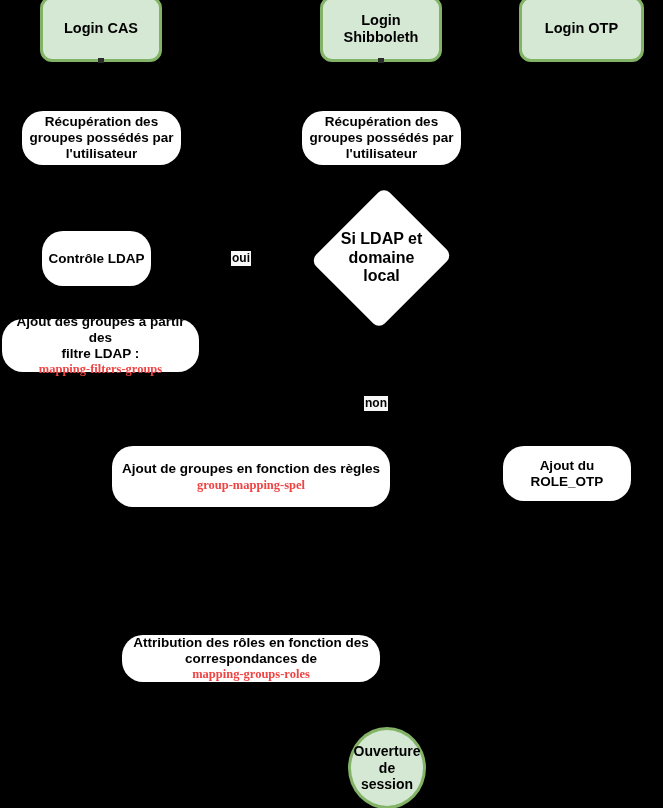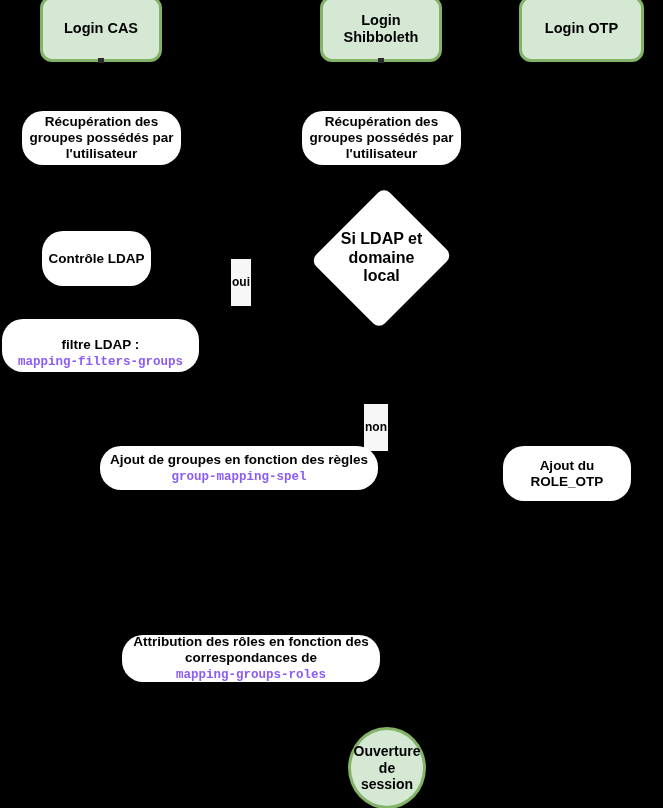--- a/index.html
+++ b/index.html
@@ -58,36 +58,35 @@
     transform: rotate(45deg);
     border-radius: 8px;
   }
   .decision .txt {
     position: relative;
     z-index: 2;
     font-size: 16px;
   }
   
   .code {
-    font-family: Liberation Mono, monospace;
-    color: #8b5cf6;
+    font-family: Liberation Serif, serif;
+    color: #ef4444;
     font-weight: bold;
     font-size: 12.5px;
     letter-spacing: 0px;
   }
   
   .edge-label {
     position: absolute;
     background: #f7f7f7;
     color: #000000;
     font-size: 12px;
     font-weight: bold;
     line-height: 1.25;
-    padding: 16px 1px;
-    margin-top: 8px;
+    padding: 0 1px;
   }
   .connector-stub {
     position: absolute;
     background: #2a2a2a;
     width: 6px;
     height: 5px;
   }
 </style>
 </head>
 <body>
@@ -137,27 +136,27 @@
       <span>local</span>
     </span>
   </div>
 
   <div class="edge-label" style="left:231px; top:251px;">oui</div>
 
   <div class="edge-label" style="left:364px; top:396px;">non</div>
 
   <div class="node process" style="left:2px; top:319px; width:197px; height:53px;">
     <span class="txt">
-      <br>
+      <span>Ajout des groupes à partir des</span><br>
       <span>filtre LDAP :</span><br>
       <span class="code">mapping-filters-groups</span>
     </span>
   </div>
 
-  <div class="node process" style="left:100px; top:446px; width:278px; height:44px;">
+  <div class="node process" style="left:112px; top:446px; width:278px; height:61px;">
     <span class="txt">
       <span>Ajout de groupes en fonction des règles</span><br>
       <span class="code">group-mapping-spel</span>
     </span>
   </div>
 
   <div class="node process" style="left:503px; top:446px; width:128px; height:55px;">
     <span class="txt">Ajout du ROLE_OTP</span>
   </div>
 

